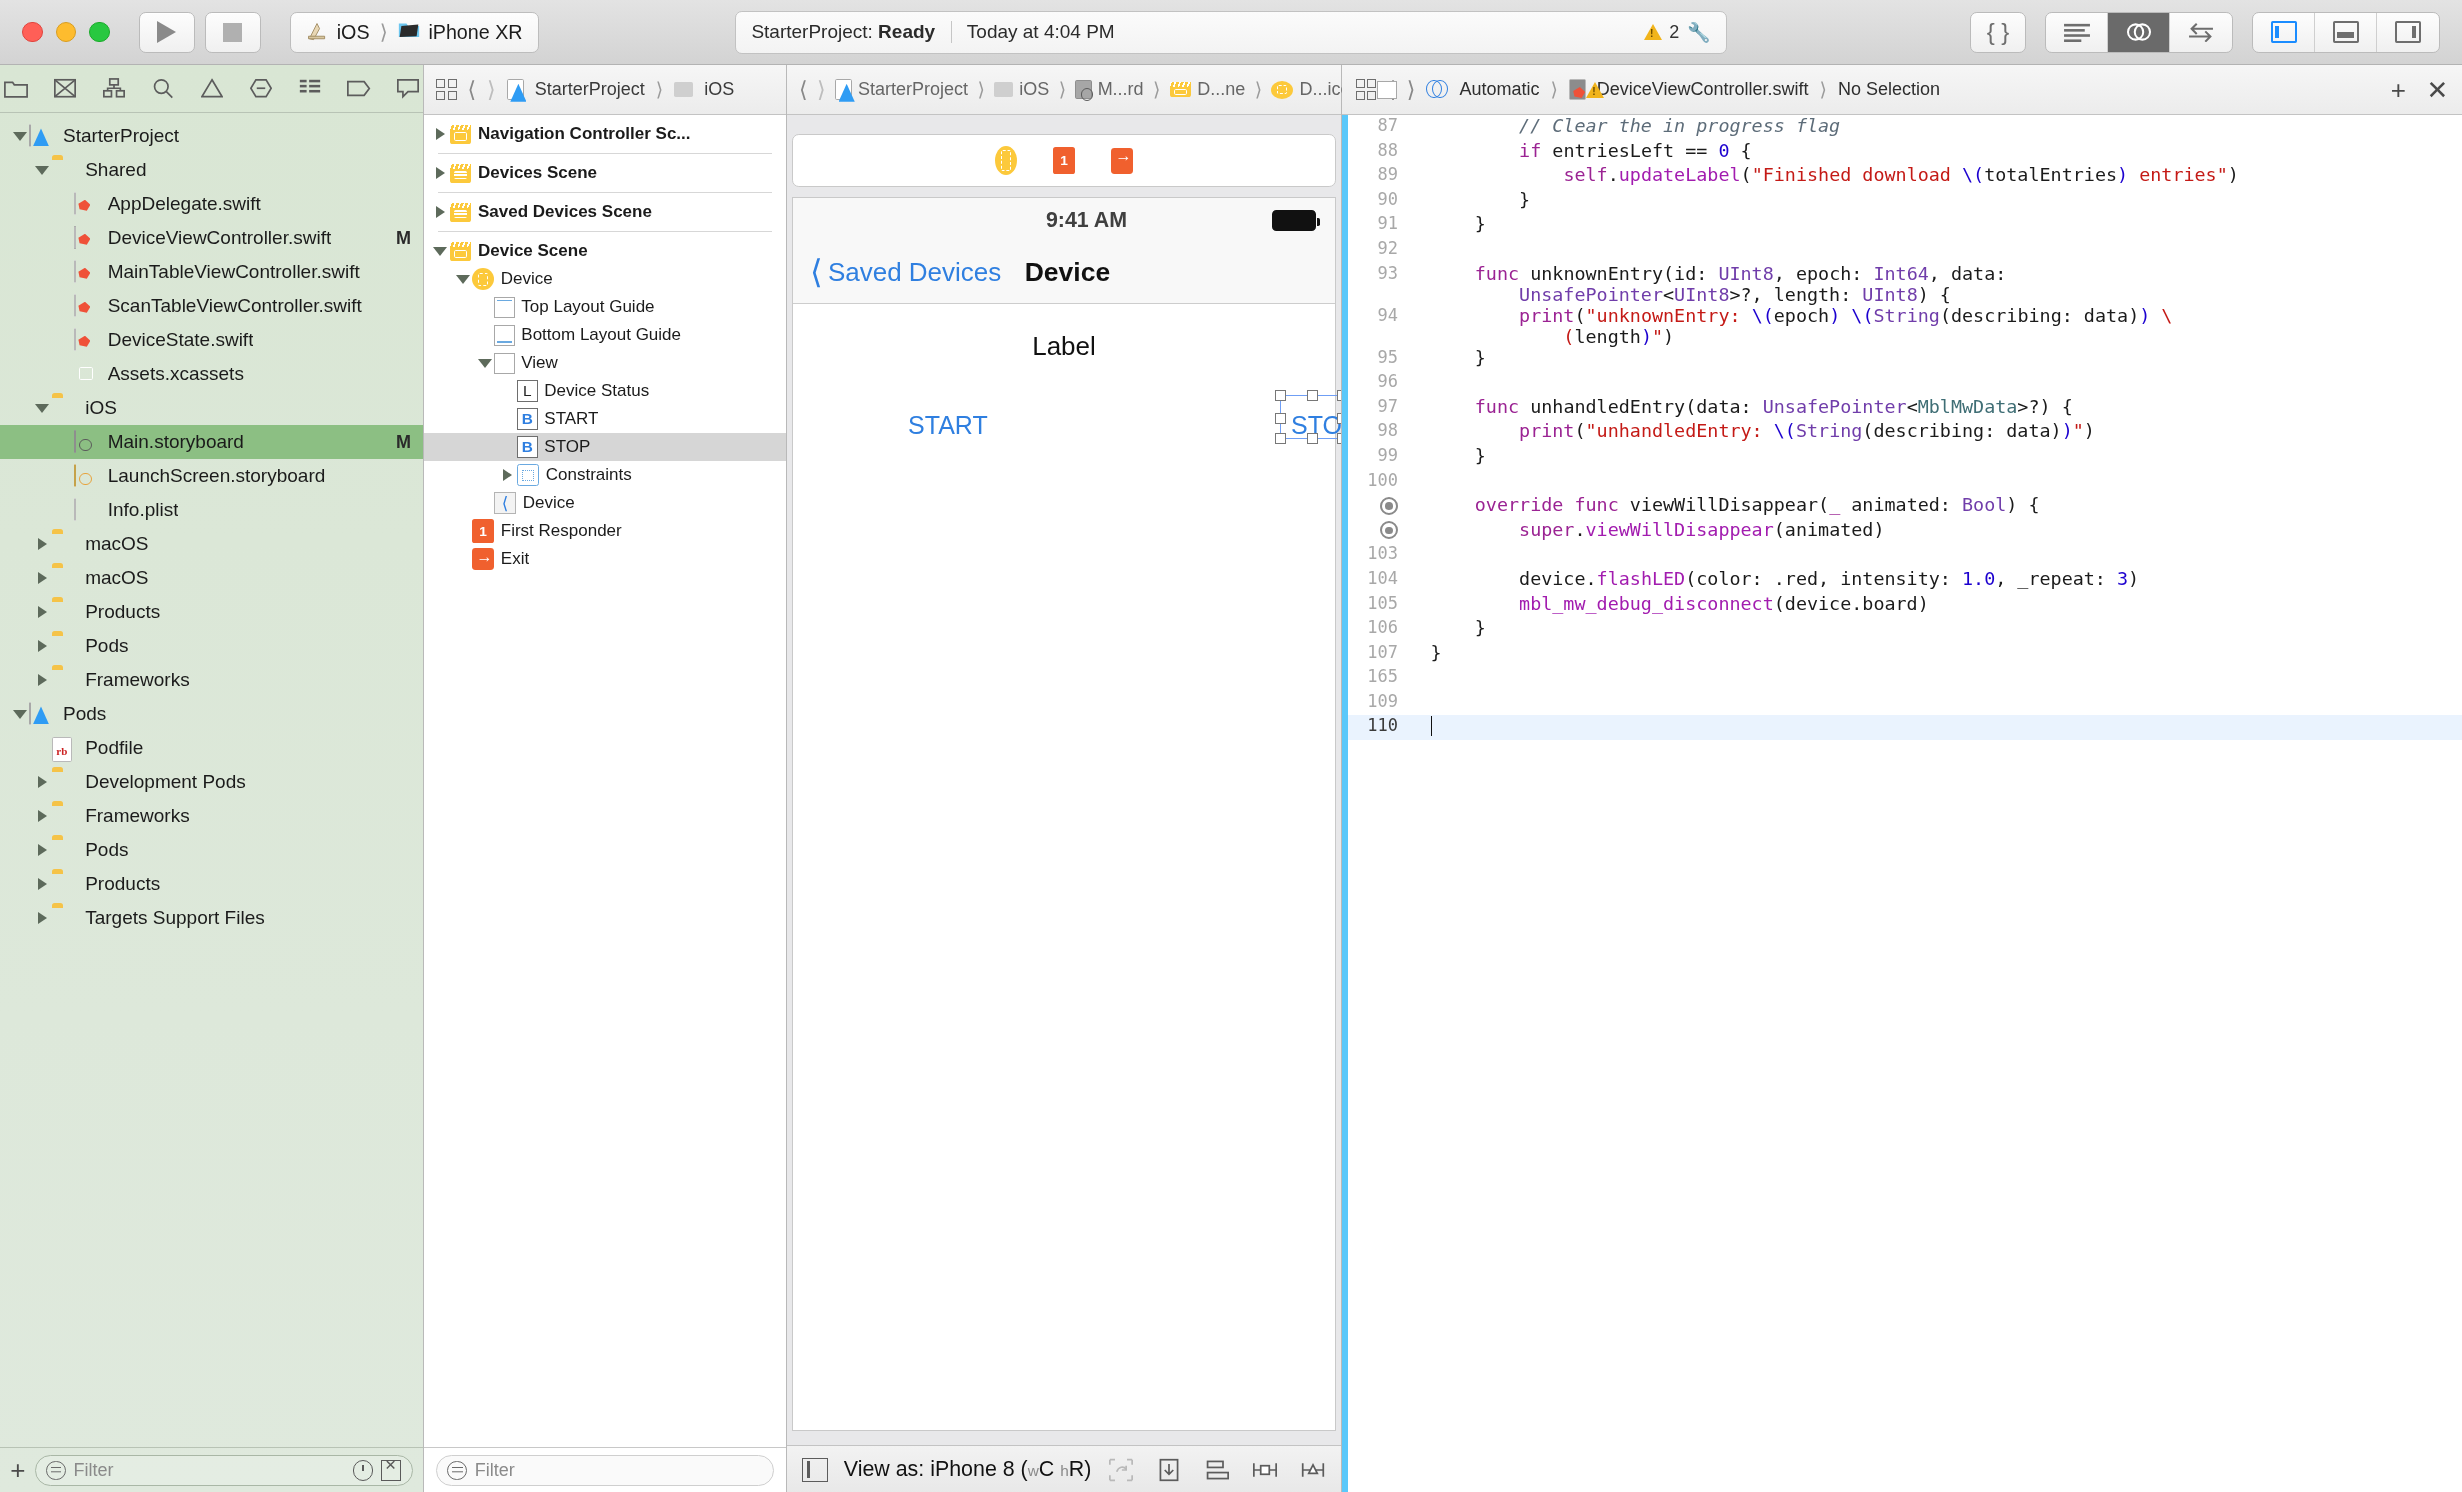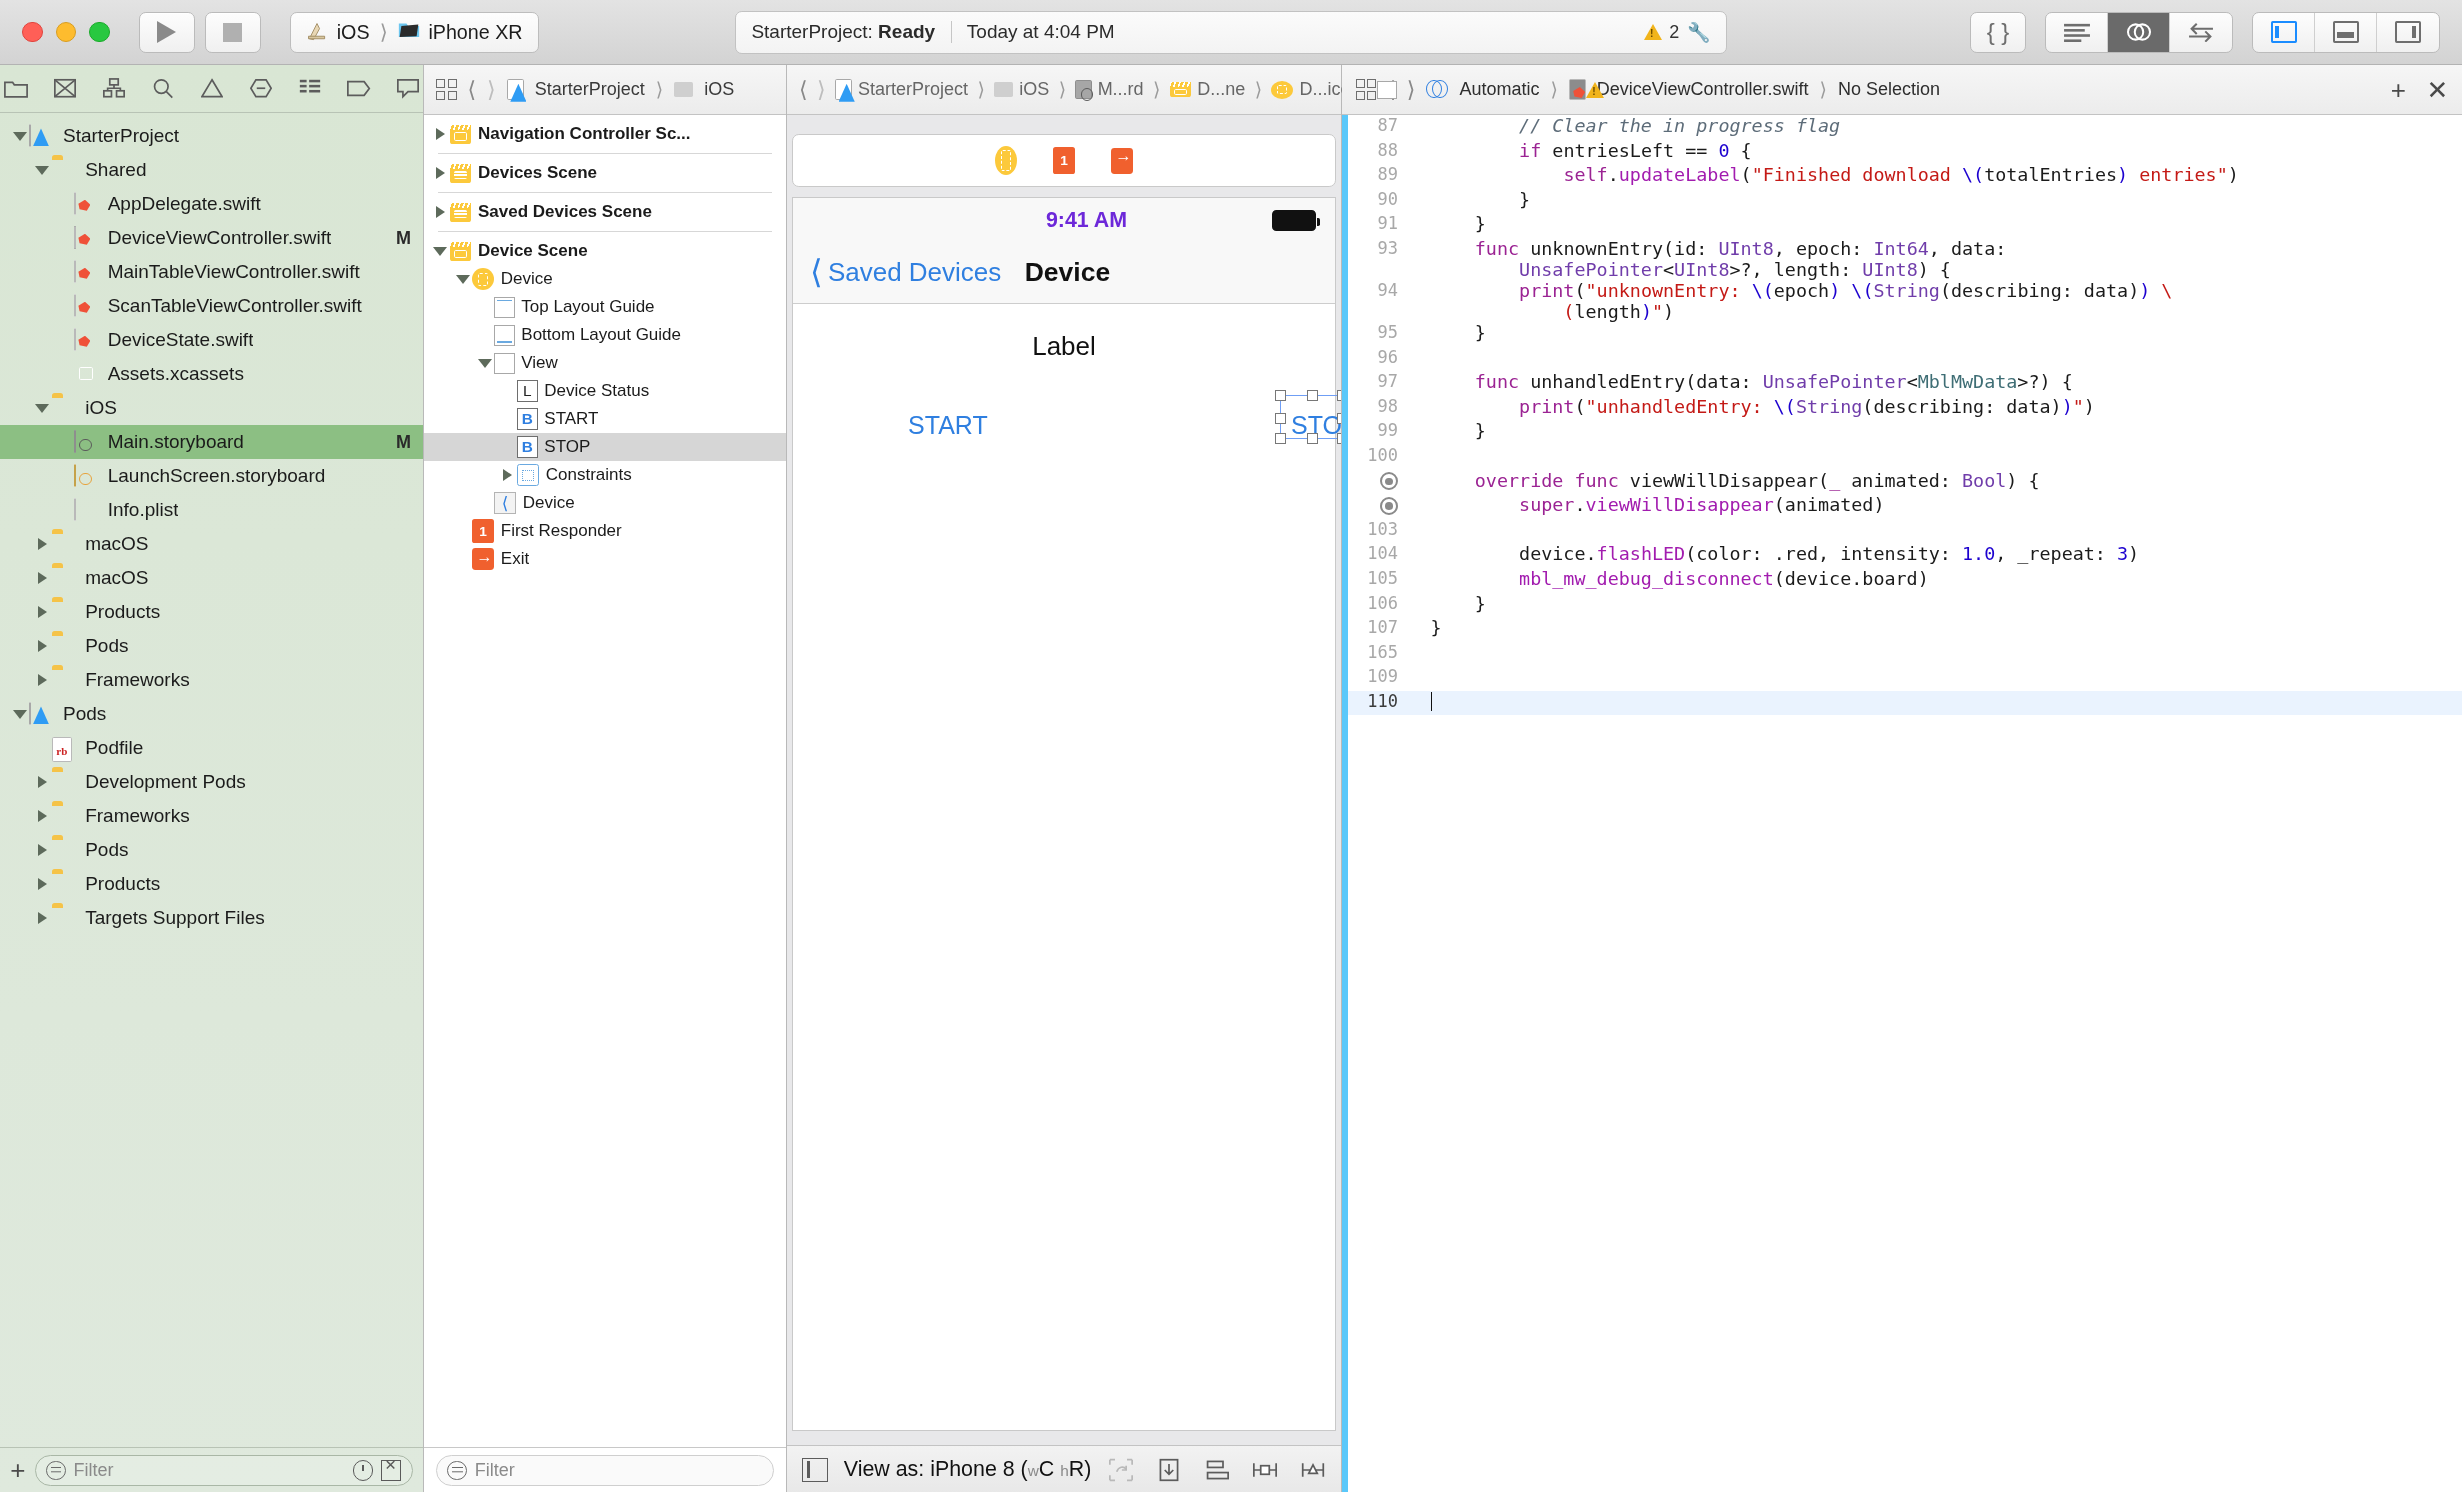--- a/index.html
+++ b/index.html
@@ -175,21 +175,21 @@
       background:linear-gradient(#f6f6f6,#ececec);border-bottom:0.9px solid #c3c3c3;font-size:18px;color:#666;}
   .jb-item{display:flex;align-items:center;gap:6px;}
   .jb-sep{color:#9b9b9b;font-size:19px;}
   .ib-area{ flex:1; position:relative; background:#e8e8ea; overflow:hidden; }
   .scene-bar{ position:absolute; left:5.1px; right:5.1px; top:19px; height:53px;
       background:#fff;border:0.9px solid #c9c9c9;border-radius:6.8px;
       display:flex;align-items:center;justify-content:center;gap:36px;}
   .phone{ position:absolute; left:5.1px; right:5.1px; top:82px; bottom:13.7px;
       background:#fff;border:0.9px solid #c9c9c9;}
   .statusbar{height:44px;display:flex;align-items:center;justify-content:center;position:relative;
-      font-size:21.4px;font-weight:bold;color:#6d28d9; background:#f8f8f8;padding-left:45px;}
+      font-size:21.4px;font-weight:bold;color:#404040; background:#f8f8f8;padding-left:45px;}
   .battery{position:absolute;right:19px;top:12px;width:44px;height:21.4px;border:2.1px solid #111;border-radius:4.3px;background:#111;}
   .battery:after{content:"";position:absolute;right:-6px;top:6px;width:3.4px;height:7.7px;background:#111;border-radius:0 1.7px 1.7px 0;}
   .navbar{height:62px;background:#f8f8f8;border-bottom:0.9px solid #cdcdcd;display:flex;align-items:center;position:relative;}
   .backbtn{display:flex;align-items:center;gap:5.1px;margin-left:17px;color:#2f7fe0;font-size:26px;}
   .backchev{font-size:32.5px;line-height:0.7;font-weight:300;}
   .navtitle{position:absolute;left:50%;transform:translateX(-46%);font-size:26.5px;font-weight:bold;color:#111;}
   .ib-label{text-align:center;margin-top:27px;font-size:26px;color:#111;}
   .btn-row{position:relative;margin-top:39px;height:60px;}
   .ibbtn{position:absolute;font-size:25px;color:#2f7fe0;}
   .ibbtn.start{left:115px;top:10.3px;}
@@ -925,20 +925,24 @@
           </div>
           <div class="cl">
             <span class="gutter">90</span>
             <span class="ctext">        }</span>
           </div>
           <div class="cl">
             <span class="gutter">91</span>
             <span class="ctext">    }</span>
           </div>
           <div class="cl">
+            <span class="gutter">92</span>
+            <span class="ctext"></span>
+          </div>
+          <div class="cl">
             <span class="gutter">93</span>
             <span class="ctext">    <span class="k">func</span> unknownEntry(id: <span class="ty">UInt8</span>, epoch: <span class="ty">Int64</span>, data:
         <span class="ty">UnsafePointer</span>&lt;<span class="ty">UInt8</span>&gt;?, length: <span class="ty">UInt8</span>) {</span>
           </div>
           <div class="cl">
             <span class="gutter">94</span>
             <span class="ctext">        <span class="k">print</span>(<span class="s">"unknownEntry: </span><span class="n">\(</span>epoch<span class="n">)</span><span class="s"> </span><span class="n">\(</span><span class="ty">String</span>(describing: data)<span class="n">)</span><span class="s"> \
             (</span>length<span class="n">)</span><span class="s">"</span>)</span>
           </div>
           <div class="cl">

